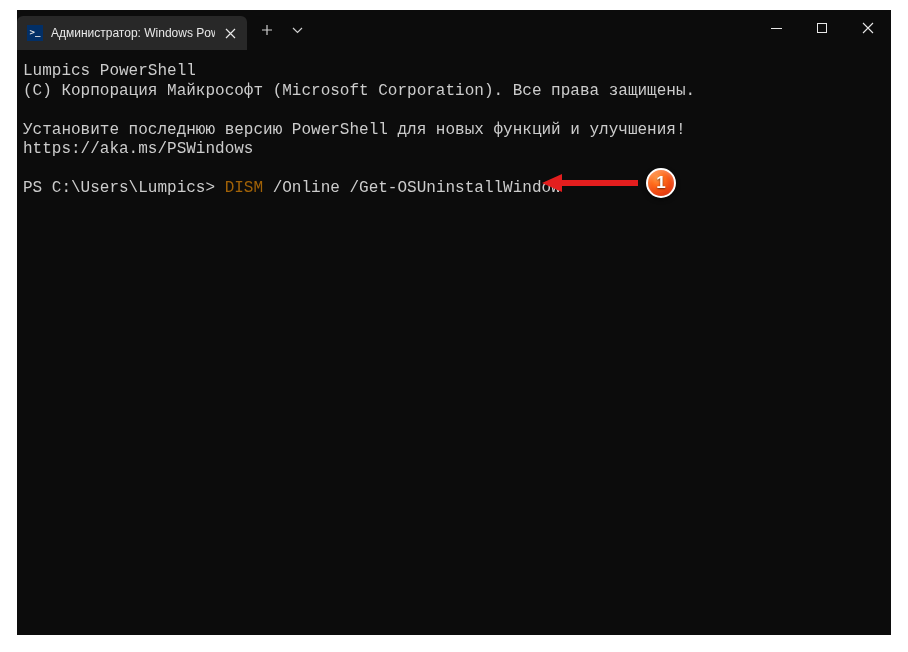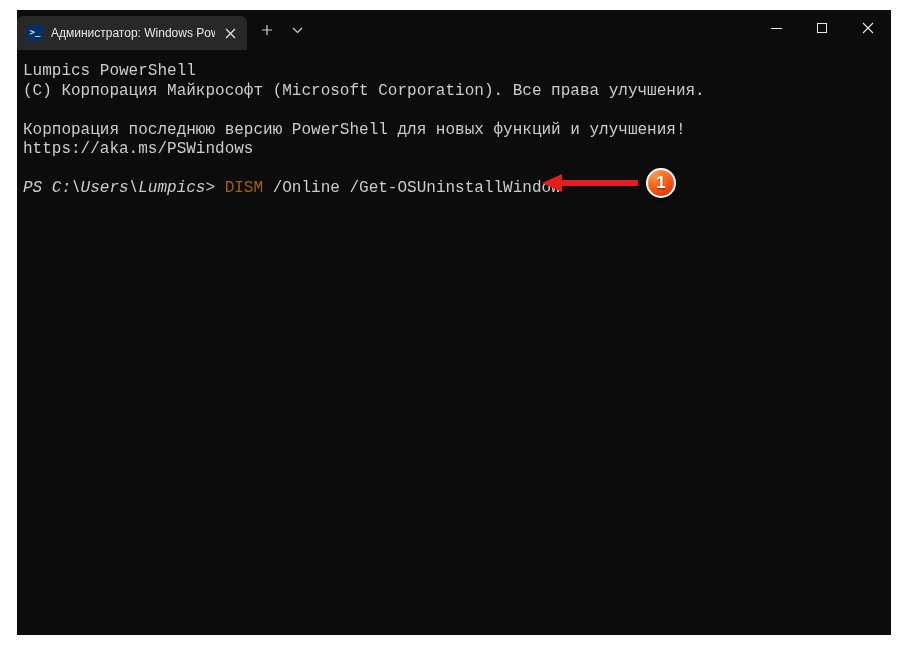--- a/index.html
+++ b/index.html
@@ -123,21 +123,21 @@
     flex: 1;
     background: #0c0c0c;
     padding: 12px 6px 8px 6px;
     font-family: Consolas, "Courier New", monospace;
     font-size: 16px;
     color: #cccccc;
     white-space: pre-wrap;
     line-height: 1.22;
     position: relative;
   }
-  .prompt-path { color: #cccccc; font-style: italic; }
+  .prompt-path { color: #cccccc; }
   .cmd-yellow { color: #a16207; }
   .cmd-rest { color: #cccccc; }
   .annotation {
     position: absolute;
     left: 540px;
     top: 168px;
     display: flex;
     align-items: center;
     pointer-events: none;
   }
@@ -199,23 +199,23 @@
         </div>
       <div class="win-btn">
         <svg width="12" height="12" viewBox="0 0 12 12">
             <path d="M1 1 L11 11 M11 1 L1 11" stroke="#e8e8e8" stroke-width="1.1"></path>
           </svg>
       </div>
     </div>
   </div>
 
   <div class="terminal"><span>Lumpics PowerShell</span>
-<span>(C) Корпорация Майкрософт (Microsoft Corporation). Все права улучшения.</span>
-
-<span>Корпорация последнюю версию PowerShell для новых функций и улучшения! https://aka.ms/PSWindows</span>
+<span>(C) Корпорация Майкрософт (Microsoft Corporation). Все права защищены.</span>
+
+<span>Установите последнюю версию PowerShell для новых функций и улучшения! https://aka.ms/PSWindows</span>
 
 <span class="prompt-path">PS C:\Users\Lumpics&gt; </span><span class="cmd-yellow">DISM</span><span class="cmd-rest"> /Online /Get-OSUninstallWindow</span></div>
 </div>
 
 <div class="annotation">
   <svg class="arrow-svg" viewBox="0 0 100 30">
     <line x1="18" y1="15" x2="98" y2="15" stroke="#e31e1e" stroke-width="6"></line>
     <polygon points="2,15 22,6 22,24" fill="#e31e1e"></polygon>
   </svg>
   <div class="badge">

